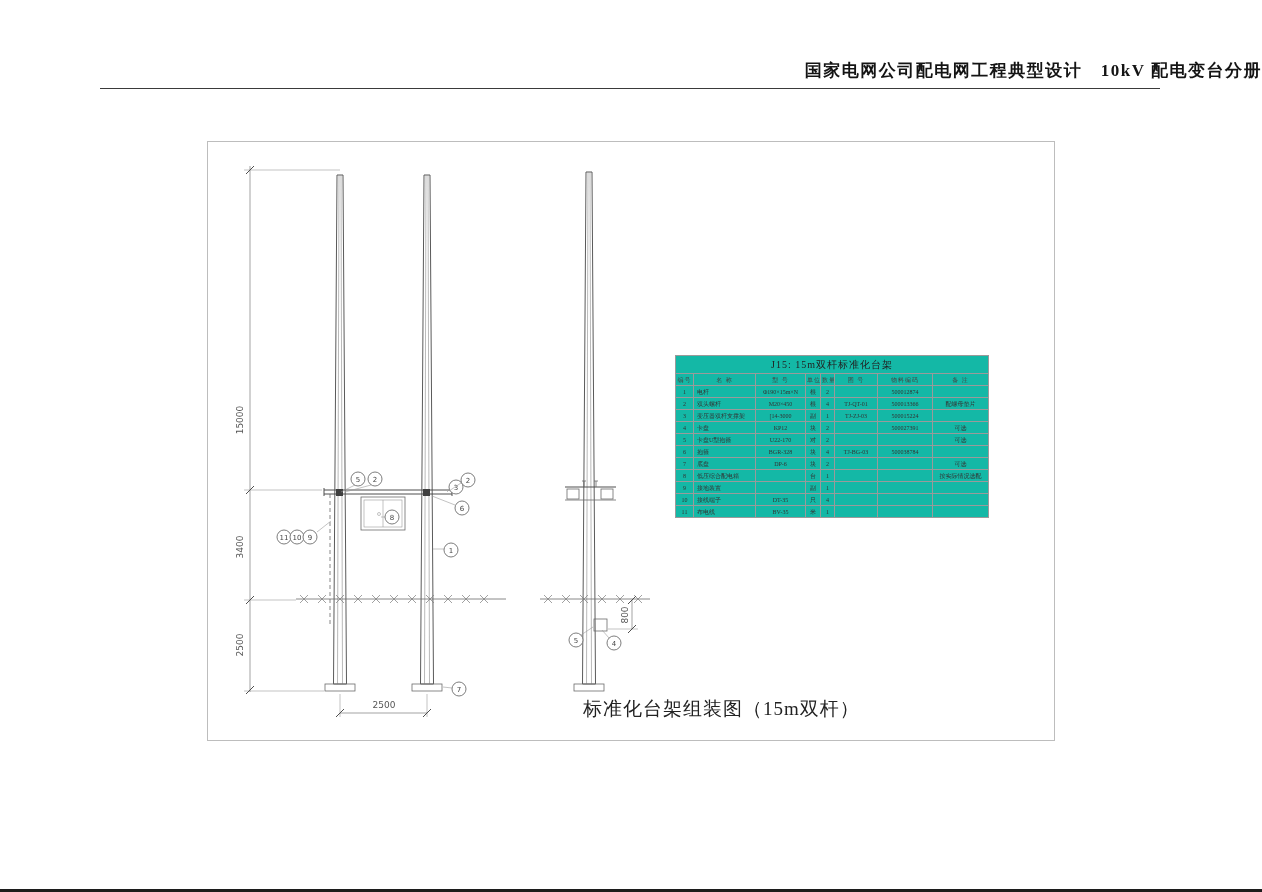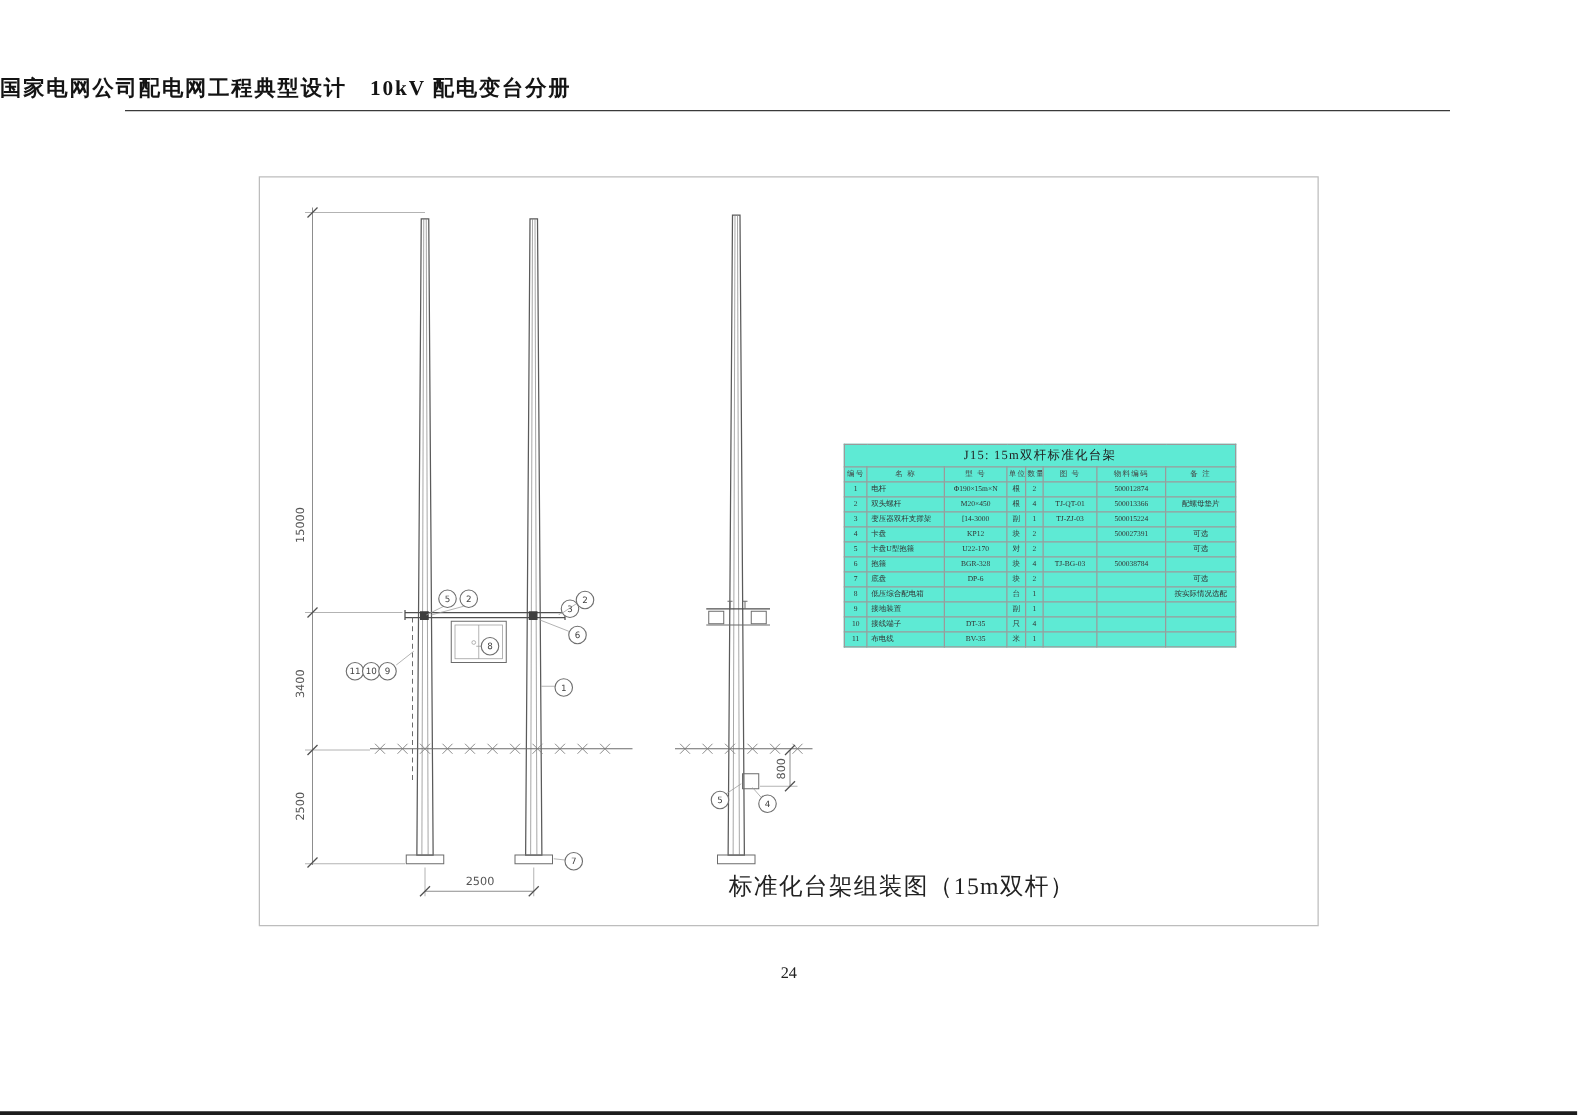--- a/index.html
+++ b/index.html
@@ -1,29 +1,29 @@
 <!DOCTYPE html>
 <html><head>
 <meta charset="utf-8">
 <style>
   html,body{margin:0;padding:0;background:#ffffff;}
   .page{position:relative;width:1262px;height:892px;background:#fff;overflow:hidden;
         font-family:"Liberation Serif", serif;color:#1a1a1a;}
-  .doc-header{position:absolute;top:59px;left:0;width:100%;text-align:left;
+  .doc-header{position:absolute;top:59px;left:0;width:100%;text-align:right;
         font-size:17px;font-weight:bold;letter-spacing:1.5px;color:#141414;}
   .header-rule{position:absolute;top:88px;left:100px;width:1060px;height:1px;background:#3a3a3a;}
   .drawing-border{position:absolute;left:207px;top:141px;width:846px;height:598px;
         border:1px solid #bdbdbd;background:#fff;}
   svg.drawing{position:absolute;left:0;top:0;width:1262px;height:892px;}
   .caption{position:absolute;left:583px;top:696px;font-size:19px;color:#222;letter-spacing:1px;}
   .page-number{position:absolute;top:770px;left:0;width:100%;text-align:center;font-size:13px;color:#222;}
   .page-edge{position:absolute;bottom:0;left:0;width:100%;height:3px;background:#1c1c1c;}
 
   .parts-table{position:absolute;left:675px;top:355px;width:313px;border-collapse:collapse;
-        table-layout:fixed;background:#5eead4;font-size:6px;color:#333;}
+        table-layout:fixed;background:#14b8a6;font-size:6px;color:#333;}
   .parts-table td{border:1px solid #9a9a9a;padding:0 1px;height:11px;text-align:center;
         overflow:hidden;white-space:nowrap;line-height:1;}
   .parts-table td.title-cell{height:17px;font-size:10px;color:#222;letter-spacing:1px;}
   .parts-table tr.hdr td{font-size:6px;color:#444;letter-spacing:1px;}
   .parts-table td.ln{text-align:left;padding-left:3px;letter-spacing:0;}
 
   
   .pol{fill:#ffffff;stroke:#5a5a5a;stroke-width:1;}
   .pin{stroke:#8a8a8a;stroke-width:0.6;}
   .ln1{stroke:#4f4f4f;stroke-width:1;fill:none;}
@@ -336,15 +336,14 @@
         <td>米</td>
         <td>1</td>
         <td></td>
         <td></td>
         <td></td>
       </tr>
     </tbody>
   </table>
 
   <div class="caption">标准化台架组装图（15m双杆）</div>
-  <div class="page-number">24</div>
   <div class="page-edge"></div>
 </div>
 
 </body></html>

